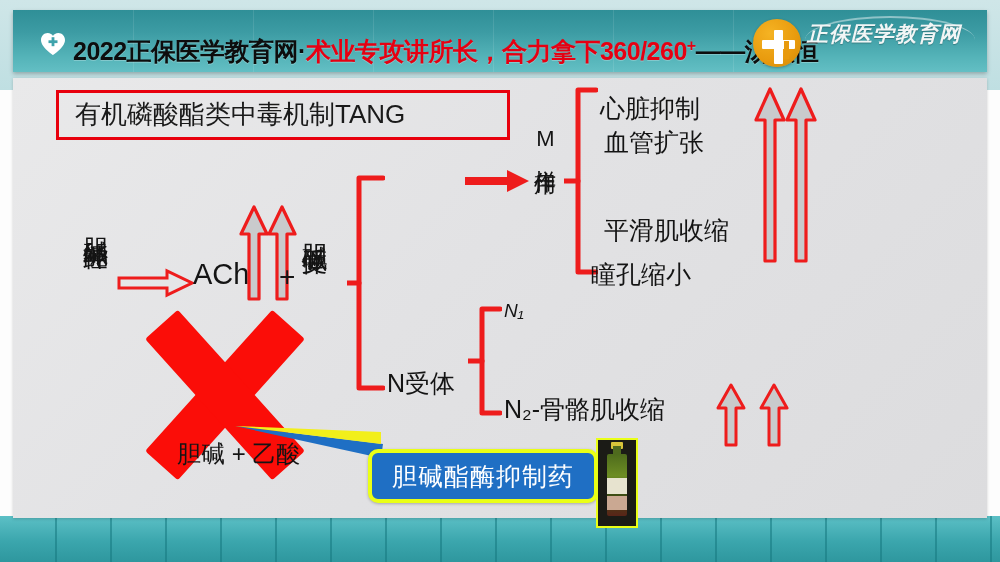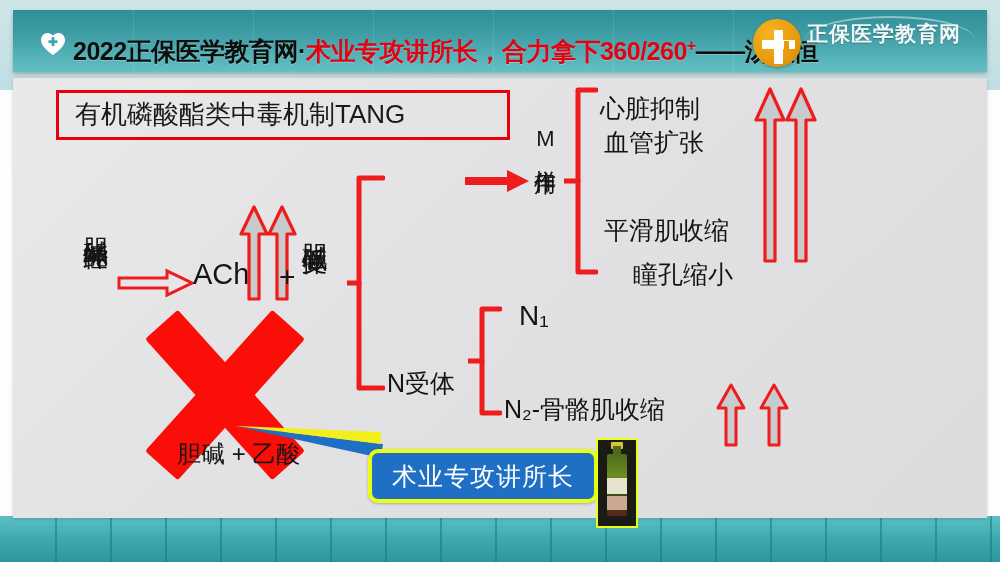--- a/index.html
+++ b/index.html
@@ -50,21 +50,21 @@
   .logo-mark{
     position:absolute;left:4px;top:5px;width:48px;height:48px;border-radius:50%;
     background:radial-gradient(circle at 35% 30%,#f5b323 0%,#e89a0d 60%,#d08708 100%);
     box-shadow:0 1px 3px rgba(0,0,0,.3);
   }
   .logo-cross-v{position:absolute;left:21px;top:11px;width:9px;height:34px;background:#fff;border-radius:1px;}
   .logo-cross-h{position:absolute;left:9px;top:21px;width:33px;height:9px;background:#fff;border-radius:1px;}
   .logo-cross-dot{position:absolute;left:31px;top:22px;width:5px;height:18px;background:#e89a0d;}
   .logo-name{
     position:absolute;left:58px;top:6px;font-size:21px;font-weight:bold;color:#f2f6f6;
-    letter-spacing:1px;white-space:nowrap;text-shadow:0 1px 1px rgba(0,0,0,.25);
+    letter-spacing:1px;white-space:nowrap;text-shadow:0 1px 1px rgba(0,0,0,.25);font-style:italic;
   }
   .logo-url{
     position:absolute;left:58px;top:33px;font-size:13px;font-weight:normal;color:#eef4f4;
     letter-spacing:1.5px;white-space:nowrap;margin-top:24px;
   }
   .logo-swoosh{
     position:absolute;left:56px;top:2px;width:170px;height:22px;
     border-top:2px solid rgba(255,255,255,.45);
     border-radius:50%/100% 100% 0 0;
   }
@@ -243,48 +243,48 @@
     <div class="vtext" style="left:520px;top:48px;font-size:22px;">M样作用</div>
 
     <svg style="position:absolute;left:551px;top:8px;width:34px;height:190px;" viewBox="0 0 34 190">
       <path d="M32 4 H14 V186 H32" fill="none" stroke="#ee1c1c" stroke-width="5" stroke-linecap="round" stroke-linejoin="round"></path>
       <path d="M14 95 H0" fill="none" stroke="#ee1c1c" stroke-width="5" stroke-linecap="round"></path>
     </svg>
 
     <div class="node" style="left:587px;top:2px;font-size:25px;margin-top:12px;">心脏抑制</div>
     <div class="node" style="left:591px;top:48px;font-size:25px;">血管扩张</div>
     <div class="node" style="left:591px;top:136px;font-size:25px;">平滑肌收缩</div>
-    <div class="node" style="left:620px;top:180px;font-size:25px;">瞳孔缩小</div>
+    <div class="node" style="left:578px;top:180px;font-size:25px;">瞳孔缩小</div>
 
     <svg style="position:absolute;left:455px;top:227px;width:34px;height:112px;" viewBox="0 0 34 112">
       <path d="M32 4 H14 V108 H32" fill="none" stroke="#ee1c1c" stroke-width="5" stroke-linecap="round" stroke-linejoin="round"></path>
       <path d="M14 56 H0" fill="none" stroke="#ee1c1c" stroke-width="5" stroke-linecap="round"></path>
     </svg>
 
-    <div class="node" style="left:506px;top:222px;font-size:28px;">N₁</div>
+    <div class="node" style="left:491px;top:222px;font-size:19px;font-style:italic;">N₁</div>
     <div class="node" style="left:491px;top:315px;font-size:25px;">N₂-骨骼肌收缩</div>
 
     <svg class="up-arrow" style="left:740px;top:8px;width:34px;height:178px;" viewBox="0 0 34 178">
       <path d="M17 3 L31 34 H22 V175 H12 V34 H3 Z" fill="#c9cacc" stroke="#ee1c1c" stroke-width="3.2" stroke-linejoin="round"></path>
     </svg>
     <svg class="up-arrow" style="left:771px;top:8px;width:34px;height:178px;" viewBox="0 0 34 178">
       <path d="M17 3 L31 34 H22 V175 H12 V34 H3 Z" fill="#c9cacc" stroke="#ee1c1c" stroke-width="3.2" stroke-linejoin="round"></path>
     </svg>
 
     <svg class="up-arrow" style="left:702px;top:304px;width:32px;height:66px;" viewBox="0 0 32 66">
       <path d="M16 3 L29 26 H21 V63 H11 V26 H3 Z" fill="#c9cacc" stroke="#ee1c1c" stroke-width="3" stroke-linejoin="round"></path>
     </svg>
     <svg class="up-arrow" style="left:745px;top:304px;width:32px;height:66px;" viewBox="0 0 32 66">
       <path d="M16 3 L29 26 H21 V63 H11 V26 H3 Z" fill="#c9cacc" stroke="#ee1c1c" stroke-width="3" stroke-linejoin="round"></path>
     </svg>
 
   </div>
 
   <div class="callout">
-    <span>术业专攻讲所长</span>
+    <span>胆碱酯酶抑制药</span>
   </div>
 
   <div class="bottle">
     <div class="btl-cap"></div>
     <div class="btl-neck"></div>
     <div class="btl-body"></div>
     <div class="btl-label"></div>
     <div class="btl-label2"></div>
   </div>
 

